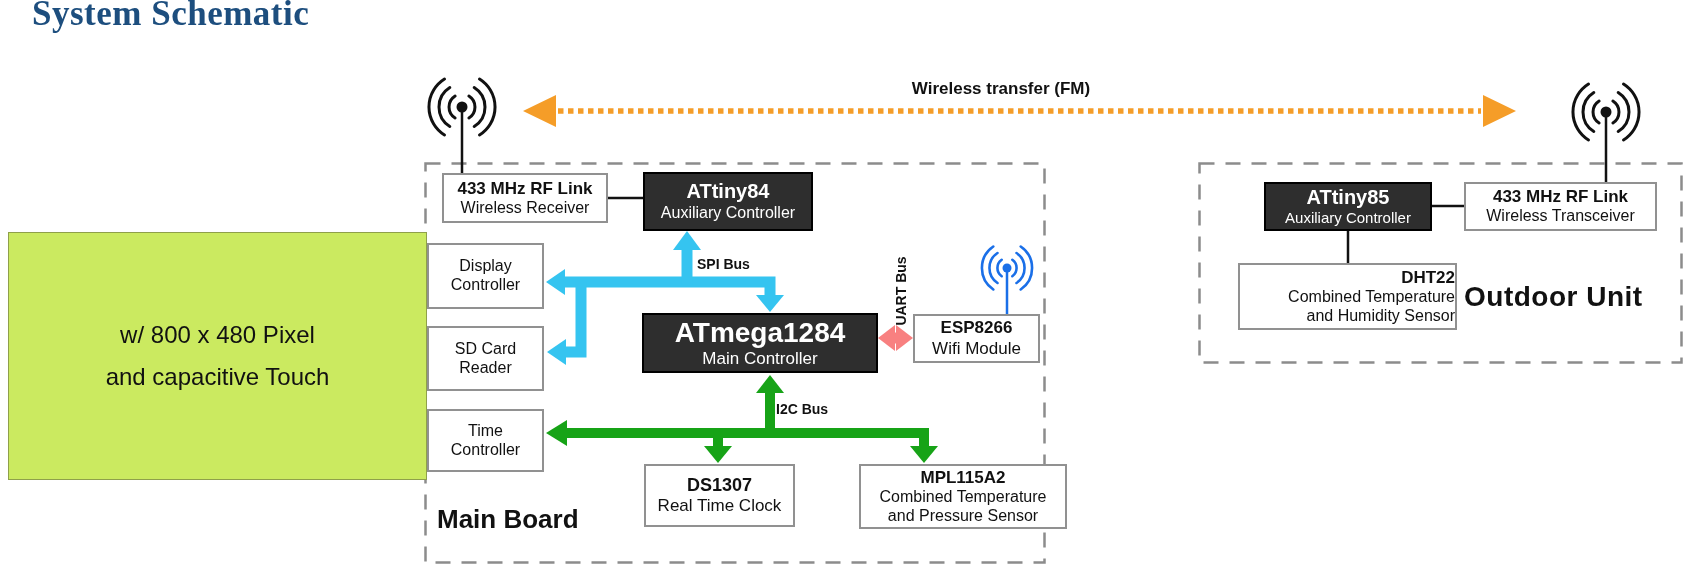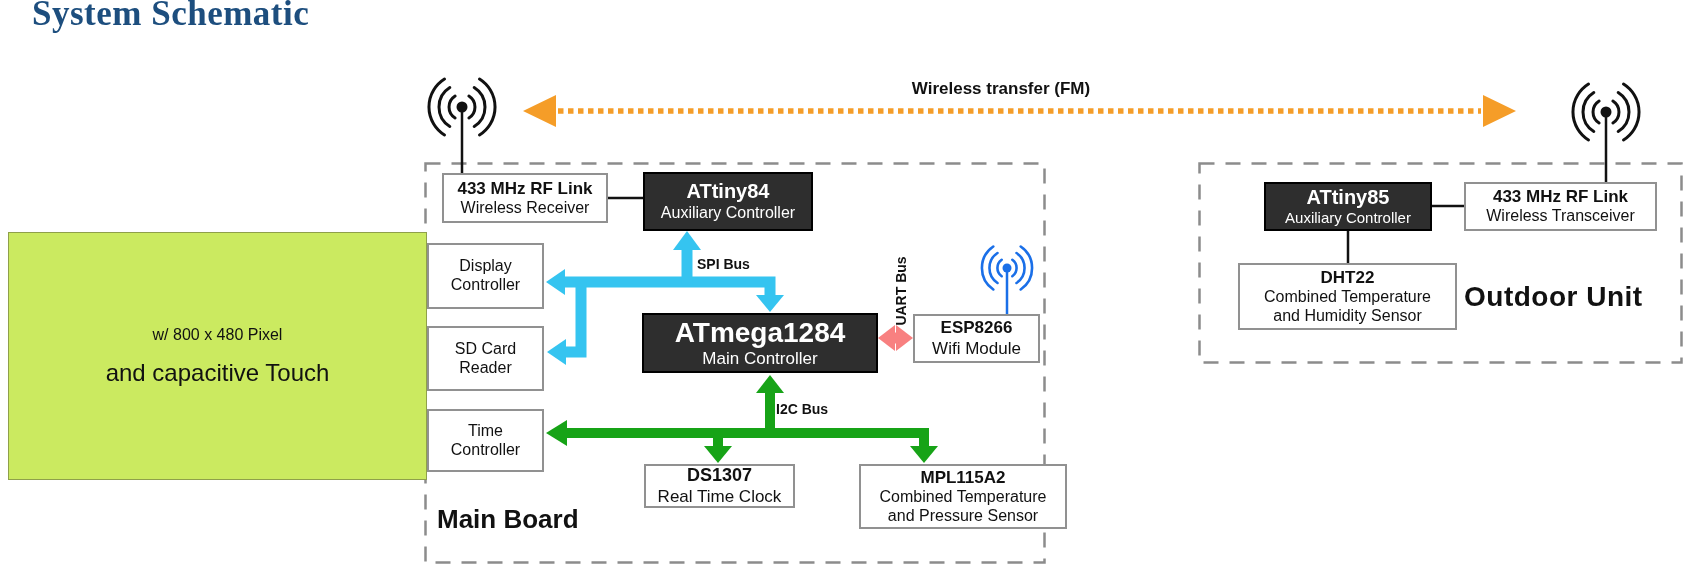--- a/index.html
+++ b/index.html
@@ -133,21 +133,21 @@
       <polygon class="uart-f" points="878,338 895,325 895,351"></polygon>
       <polygon class="uart-f" points="913,338 896,325 896,351"></polygon>
     </g>
   </svg>
 
   <div class="title">System Schematic</div>
 
   <div class="lbl" style="left:1001px;top:79px;transform:translateX(-50%);font-size:17px;">Wireless transfer (FM)</div>
 
   <div class="box display-box" style="left:8px;top:232px;width:419px;height:248px;">
-    <div style="font-size:16px;margin-bottom:18px;">w/ 800 x 480 Pixel</div>
+    <div style="font-size:24px;margin-bottom:18px;">w/ 800 x 480 Pixel</div>
     <div style="font-size:24px;">and capacitive Touch</div>
   </div>
 
   <div class="box" style="left:442px;top:173px;width:166px;height:50px;">
     <div class="b" style="font-size:17px;">433 MHz RF Link</div>
     <div style="font-size:16px;">Wireless Receiver</div>
   </div>
 
   <div class="box chip" style="left:643px;top:172px;width:170px;height:59px;">
     <div class="b" style="font-size:20px;">ATtiny84</div>
@@ -172,21 +172,21 @@
   <div class="box chip" style="left:642px;top:313px;width:236px;height:60px;">
     <div class="b" style="font-size:28px;">ATmega1284</div>
     <div style="font-size:17px;">Main Controller</div>
   </div>
 
   <div class="box" style="left:913px;top:314px;width:127px;height:49px;">
     <div class="b" style="font-size:17px;">ESP8266</div>
     <div style="font-size:17px;">Wifi Module</div>
   </div>
 
-  <div class="box" style="left:644px;top:464px;width:151px;height:44px;">
+  <div class="box" style="left:644px;top:464px;width:151px;height:63px;">
     <div class="b" style="font-size:18px;">DS1307</div>
     <div style="font-size:17px;">Real Time Clock</div>
   </div>
 
   <div class="box" style="left:827px;top:464px;width:208px;height:65px;margin-left:32px;">
     <div class="b" style="font-size:17px;">MPL115A2</div>
     <div style="font-size:16px;">Combined Temperature</div>
     <div style="font-size:16px;">and Pressure Sensor</div>
   </div>
 
@@ -200,19 +200,19 @@
   <div class="box chip" style="left:1264px;top:182px;width:168px;height:49px;">
     <div class="b" style="font-size:20px;">ATtiny85</div>
     <div style="font-size:15px;">Auxiliary Controller</div>
   </div>
 
   <div class="box" style="left:1464px;top:182px;width:193px;height:49px;">
     <div class="b" style="font-size:17px;">433 MHz RF Link</div>
     <div style="font-size:16px;">Wireless Transceiver</div>
   </div>
 
-  <div class="box" style="left:1238px;top:263px;width:219px;height:67px;">
+  <div class="box" style="left:1238px;top:263px;width:219px;height:67px;align-items:flex-end;">
     <div class="b" style="font-size:17px;">DHT22</div>
     <div style="font-size:16px;">Combined Temperature</div>
     <div style="font-size:16px;">and Humidity Sensor</div>
   </div>
 
 </div>
 
 </body></html>

